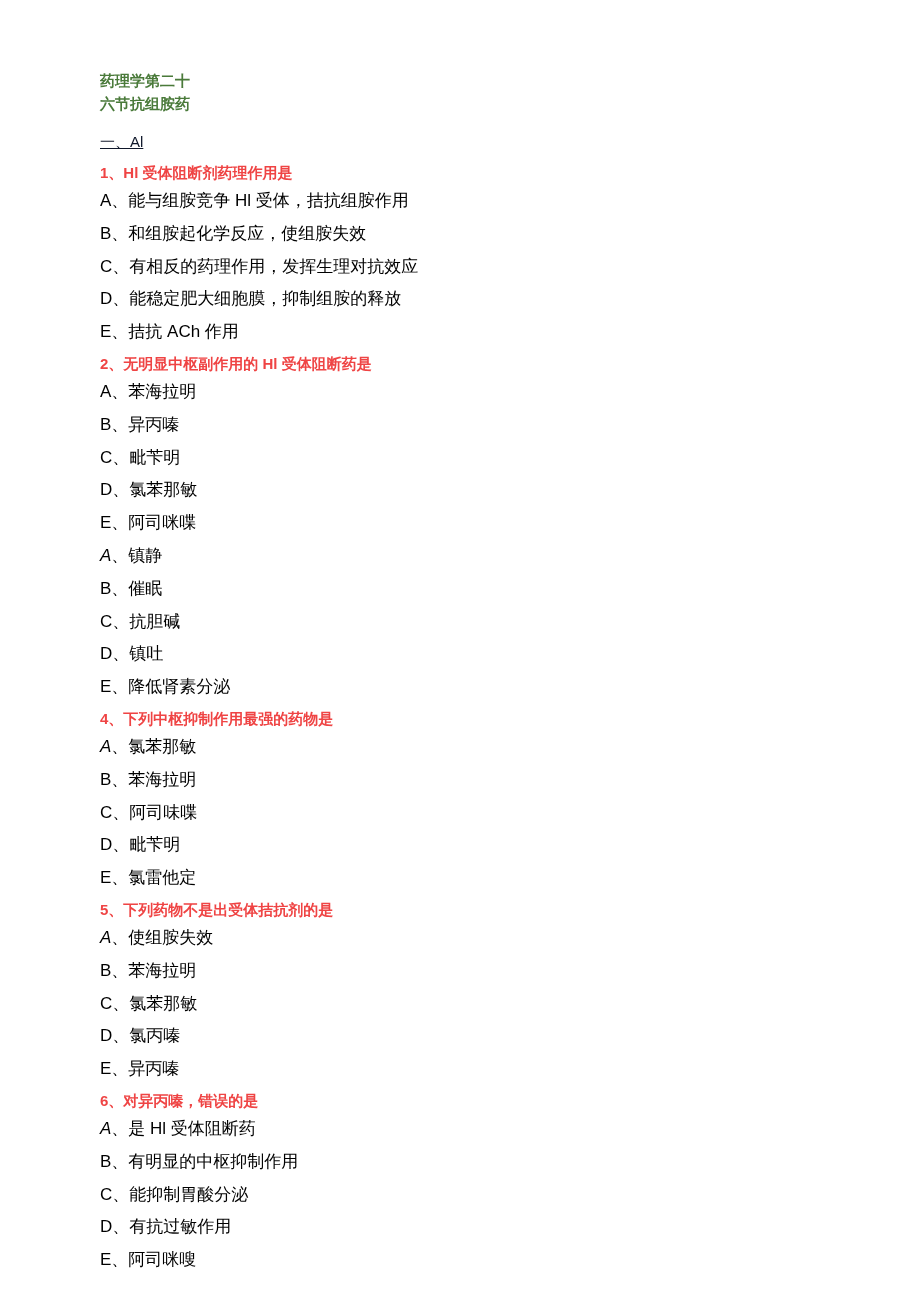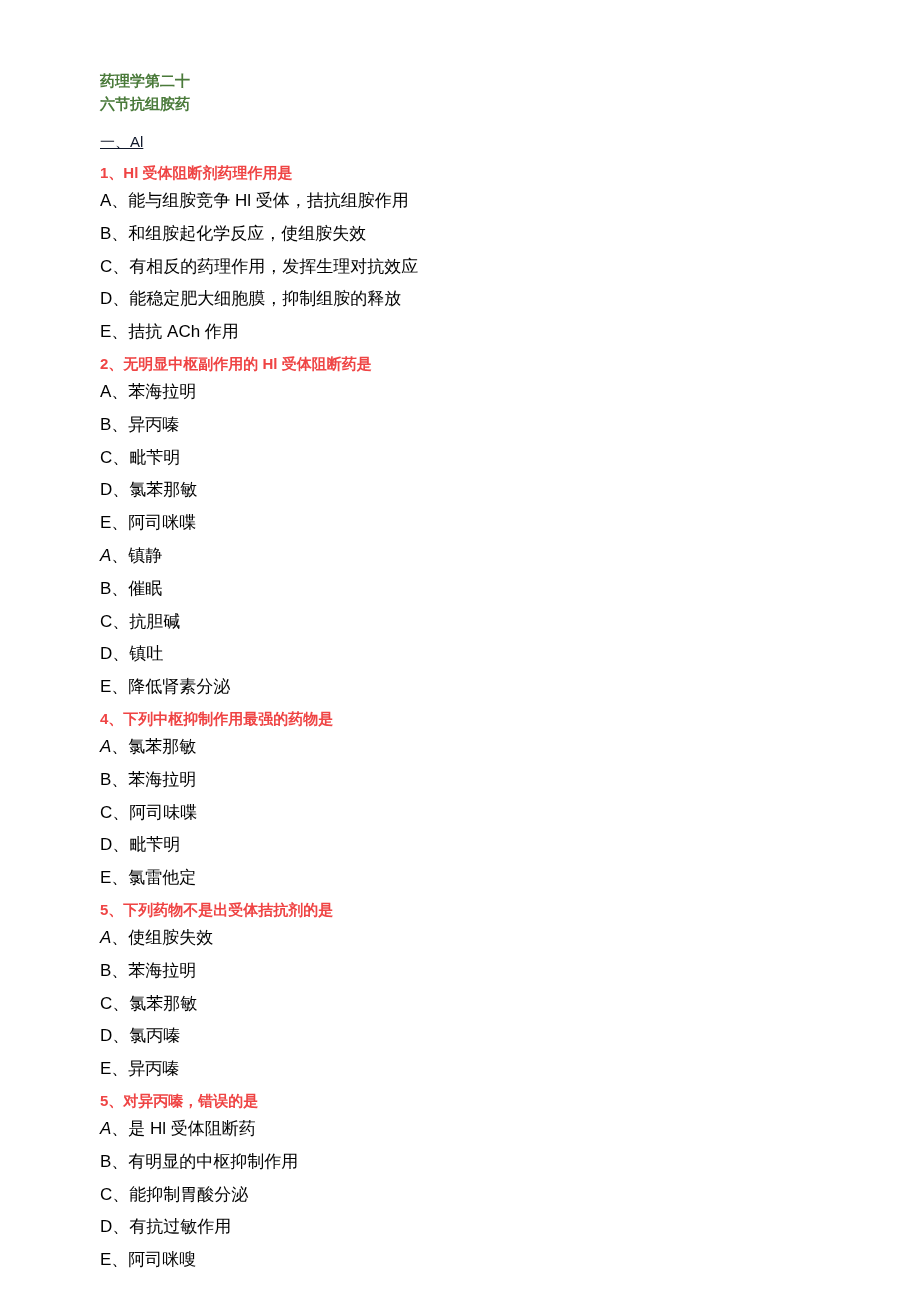--- a/index.html
+++ b/index.html
@@ -84,19 +84,19 @@
     <div class="option"><span class="option-letter-arial">B</span><span>、苯海拉明</span></div>
     <div class="option"><span class="option-letter-arial">C</span><span>、阿司味喋</span></div>
     <div class="option"><span class="option-letter-arial">D</span><span>、毗苄明</span></div>
     <div class="option"><span class="option-letter-arial">E</span><span>、氯雷他定</span></div>
     <div class="question">5、下列药物不是出受体拮抗剂的是</div>
     <div class="option"><span class="option-letter-italic">A</span><span>、使组胺失效</span></div>
     <div class="option"><span class="option-letter-arial">B</span><span>、苯海拉明</span></div>
     <div class="option"><span class="option-letter-arial">C</span><span>、氯苯那敏</span></div>
     <div class="option"><span class="option-letter-arial">D</span><span>、氯丙嗪</span></div>
     <div class="option"><span class="option-letter-arial">E</span><span>、异丙嗪</span></div>
-    <div class="question">5、对异丙嗪，错误的是</div>
+    <div class="question">6、对异丙嗪，错误的是</div>
     <div class="option"><span class="option-letter-italic">A</span><span>、是 Hl 受体阻断药</span></div>
     <div class="option"><span class="option-letter-arial">B</span><span>、有明显的中枢抑制作用</span></div>
     <div class="option"><span class="option-letter-arial">C</span><span>、能抑制胃酸分泌</span></div>
     <div class="option"><span class="option-letter-arial">D</span><span>、有抗过敏作用</span></div>
     <div class="option"><span>E</span><span>、阿司咪嗖</span></div>
   </div>
 
 </body></html>

